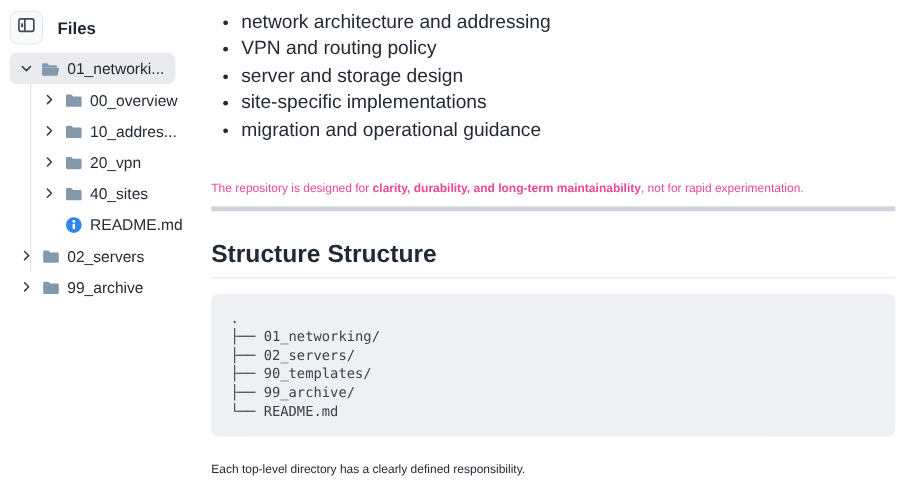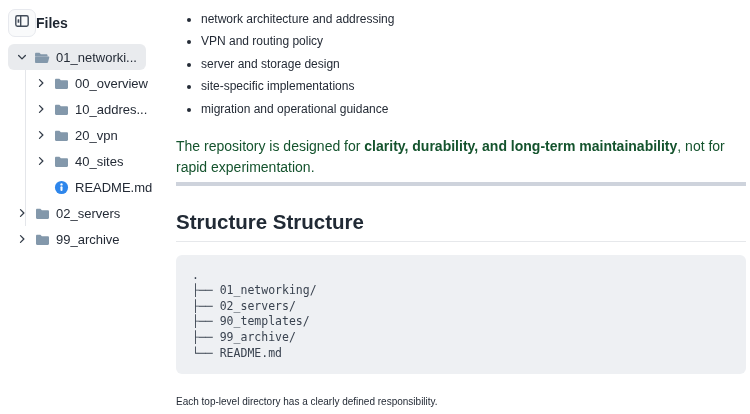--- a/index.html
+++ b/index.html
@@ -3,41 +3,41 @@
 <meta charset="utf-8">
 <style>
   * { margin:0; padding:0; box-sizing:border-box; }
   html,body { width:750px; height:414px; overflow:hidden; background:#ffffff;
     font-family:"Liberation Sans","DejaVu Sans",sans-serif; color:#242b36; }
 
   .app { display:flex; width:750px; height:414px; }
 
   
   .sidebar { width:168px; flex:0 0 168px; padding:8px 0 8px 8px; background:#ffffff; }
-  .sidebar-header { display:flex; align-items:center; gap:0; height:30px; margin-bottom:6px; }
+  .sidebar-header { display:flex; align-items:center; gap:12px; height:30px; margin-bottom:6px; }
   .toggle-btn { width:28px; height:28px; border:1px solid #e7e9ee; border-radius:7px;
     background:#f9fafb; display:flex; align-items:center; justify-content:center; cursor:pointer; }
   .sidebar-title { font-size:14px; font-weight:700; color:#1d2530; }
 
   .tree { position:relative; }
   .guide-line { position:absolute; left:17px; top:26px; width:1px; height:156px; background:#e4e6ea; }
   .tree-row { display:flex; align-items:center; height:26px; width:fit-content;
     padding:0 9px 0 7px; border-radius:6px; cursor:pointer; font-size:13px; color:#242b36; }
   .tree-row.selected { background:var(--selected-bg,#e9ebee);justify-content:center; }
   .tree-row.d1 { margin-left:19px; }
   .tw { width:14px; height:14px; display:flex; align-items:center; justify-content:center; flex:0 0 14px; }
   .gap2 { width:3px; flex:0 0 3px; }
   .icon-w { width:16px; height:14px; display:flex; align-items:center; justify-content:center; flex:0 0 16px; margin:0 6px 0 2px; }
   .tree-label { white-space:nowrap; }
 
   
   .main { flex:1; padding:0 4px 0 8px; overflow:hidden; }
   ul.bullets { margin:8px 0 0 0; padding-left:25px; }
-  ul.bullets li { font-size:12px; line-height:22.4px; color:#242b36; }
-  .para { font-size:14px; line-height:21px; margin-top:16px; color:#14532d; }
+  ul.bullets li { font-size:16px; line-height:22.4px; color:#242b36; }
+  .para { font-size:10px; line-height:21px; margin-top:27px; color:#ec4899; }
   .para b { font-weight:700; }
   .hr { border:0; height:3.5px; background:var(--divider,#ced3dc); margin-top:4px; }
   .h2 { margin-top:24px; font-size:20.5px; line-height:24px; font-weight:700; color:#212a35;
     padding-bottom:7px; border-bottom:1px solid var(--heading-underline,#e6e8eb); }
   .codeblock { margin-top:13px; background:var(--code-bg,#eef0f3); border-radius:6px;
     padding:13px 16px; }
   .codeblock pre { font-family:"DejaVu Sans Mono","Liberation Mono",monospace;
     font-size:11.5px; line-height:15.6px; color:#3a4350; white-space:pre; }
   .closing { font-size:10px; line-height:21px; margin-top:17px; }
 </style>

